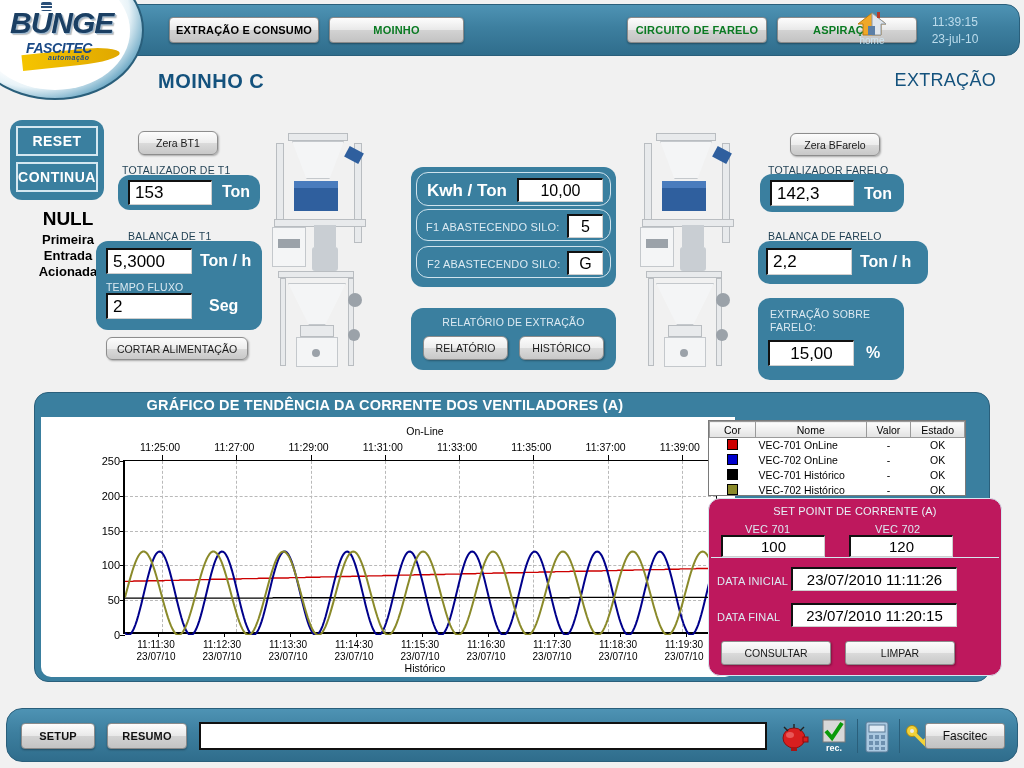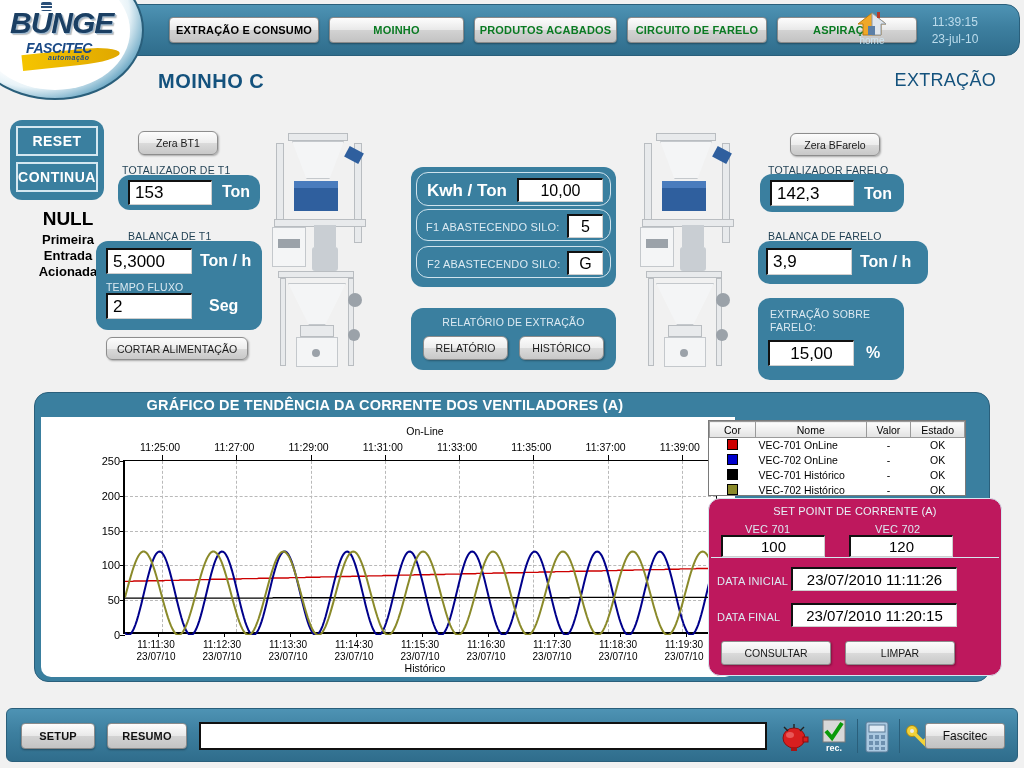--- a/index.html
+++ b/index.html
@@ -216,21 +216,21 @@
   .sptitle{
     position:absolute; left:0; top:6px; width:100%; text-align:center;
     color:#e7f2f7; font-size:11px; letter-spacing:.2px;
   }
   .sphr{ position:absolute; left:2px; right:2px; top:58px; height:1px; background:#d5e7f0; }
 
   
   .botbar{
     position:absolute; left:6px; bottom:6px; width:1012px; height:54px;
     background:linear-gradient(to bottom,#4e93b4 0%,#3d7f9f 45%,#2f6d8c 100%);
-    border-radius:6px; border:1px solid #2a5f7b;
+    border-radius:16px; border:1px solid #2a5f7b;
   }
   .botfield{
     position:absolute; left:192px; top:13px; width:568px; height:28px;
     background:#fff; border:2px solid #111;
   }
   .icon-sep{ position:absolute; width:1px; height:34px; top:10px; background:#2a5f7b; }
   .fascitec-btn{
     position:absolute; right:12px; top:14px; width:80px; height:26px;
     background:linear-gradient(to bottom,#fdfdfd,#e6e6e6 50%,#d0d0d0 52%,#c2c2c2);
     border:1px solid #8a8a8a; border-radius:3px;
@@ -239,21 +239,20 @@
   }
 </style>
 </head>
 <body>
 
 <div class="screen">
 
   <div class="topbar">
     <div class="navbtn" style="left:224px;width:135px;">MOINHO</div>
     <div class="navbtn active" style="left:64px;width:150px;">EXTRAÇÃO E CONSUMO</div>
-    <div class="navbtn" style="left:369px;width:143px;">PRODUTOS ACABADOS</div>
     <div class="navbtn" style="left:522px;width:140px;">CIRCUITO DE FARELO</div>
     <div class="navbtn" style="left:672px;width:140px;">ASPIRAÇÃO</div>
 
     <div class="home-wrap">
       <svg width="30" height="26" viewBox="0 0 30 26">
         <polygon points="15,2 29,13 24,13 24,24 6,24 6,13 1,13" fill="#f0a828" stroke="#b87a12" stroke-width="1"></polygon>
         <polygon points="15,2 29,13 24,13 24,24 15,24" fill="#e0e6ec" stroke="#8d99a6" stroke-width="1"></polygon>
         <rect x="11" y="15" width="7" height="9" fill="#5b7fa6"></rect>
         <rect x="20" y="1" width="3" height="6" fill="#b33a2a"></rect>
       </svg>
@@ -376,21 +375,21 @@
 
   <div class="gbtn round" style="left:790px;top:133px;width:90px;height:23px;">Zera BFarelo</div>
   <div class="plabel" style="left:768px;top:164px;">TOTALIZADOR FARELO</div>
   <div class="panel" style="left:760px;top:174px;width:144px;height:38px;">
     <div class="field" style="left:10px;top:6px;width:84px;height:26px;">142,3</div>
     <div class="unit" style="left:104px;top:11px;">Ton</div>
   </div>
 
   <div class="plabel" style="left:768px;top:230px;">BALANÇA DE FARELO</div>
   <div class="panel" style="left:758px;top:241px;width:170px;height:43px;">
-    <div class="field" style="left:8px;top:7px;width:86px;height:27px;">3,9</div>
+    <div class="field" style="left:8px;top:7px;width:86px;height:27px;">2,2</div>
     <div class="unit" style="left:102px;top:12px;">Ton / h</div>
   </div>
 
   <div class="panel" style="left:758px;top:298px;width:146px;height:82px;">
     <div class="plabel-w" style="left:12px;top:10px;">EXTRAÇÃO SOBRE</div>
     <div class="plabel-w" style="left:12px;top:23px;">FARELO:</div>
     <div class="field ctr" style="left:10px;top:42px;width:86px;height:26px;">15,00</div>
     <div class="unit" style="left:108px;top:46px;">%</div>
   </div>
 

